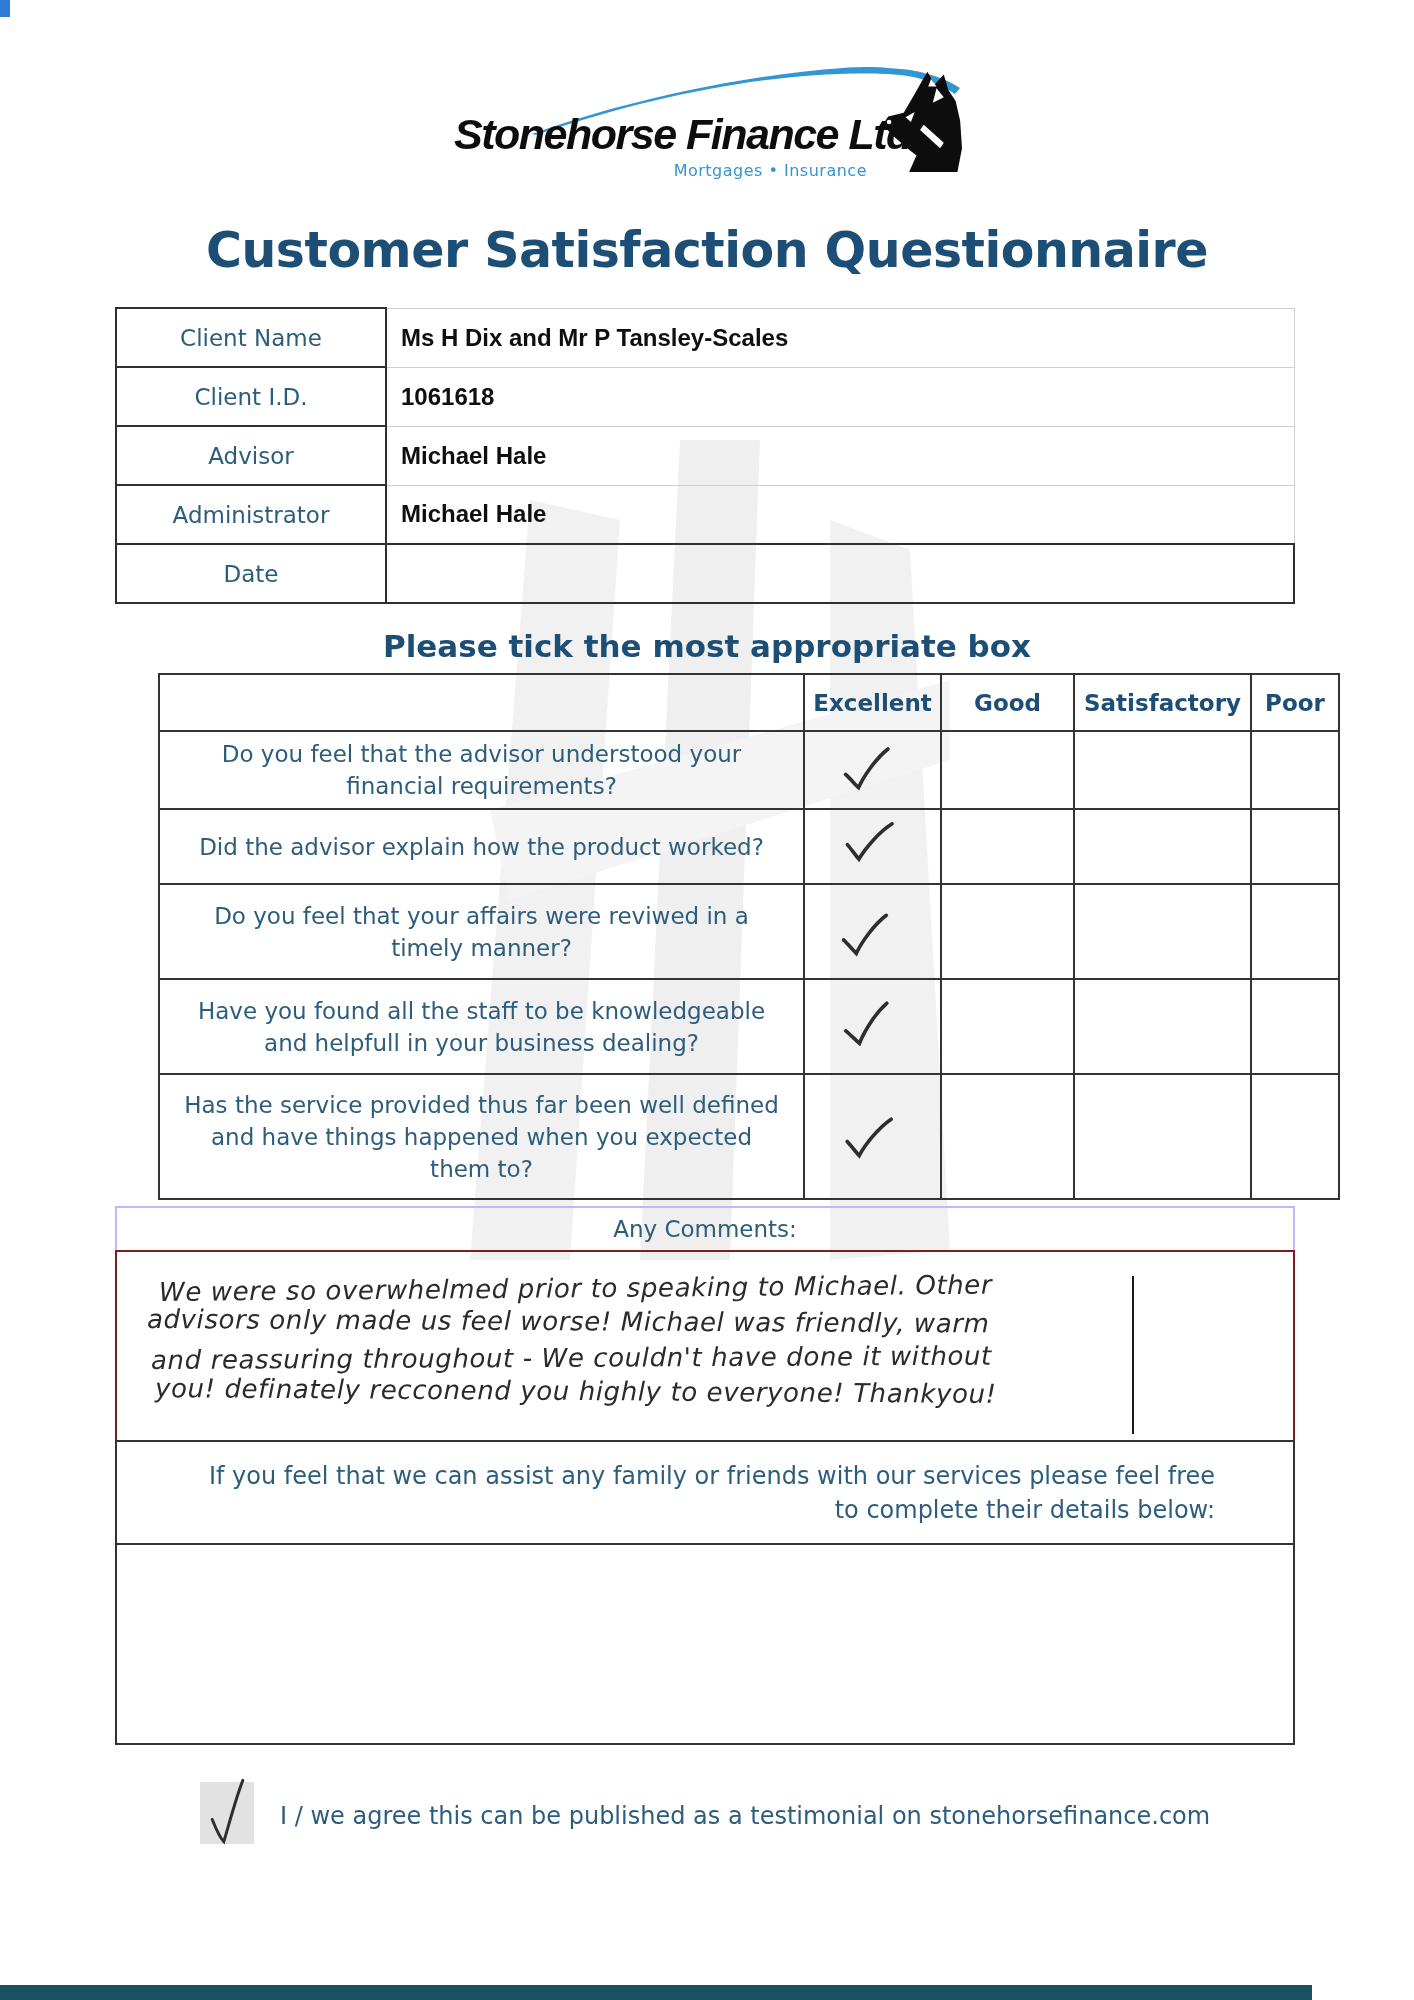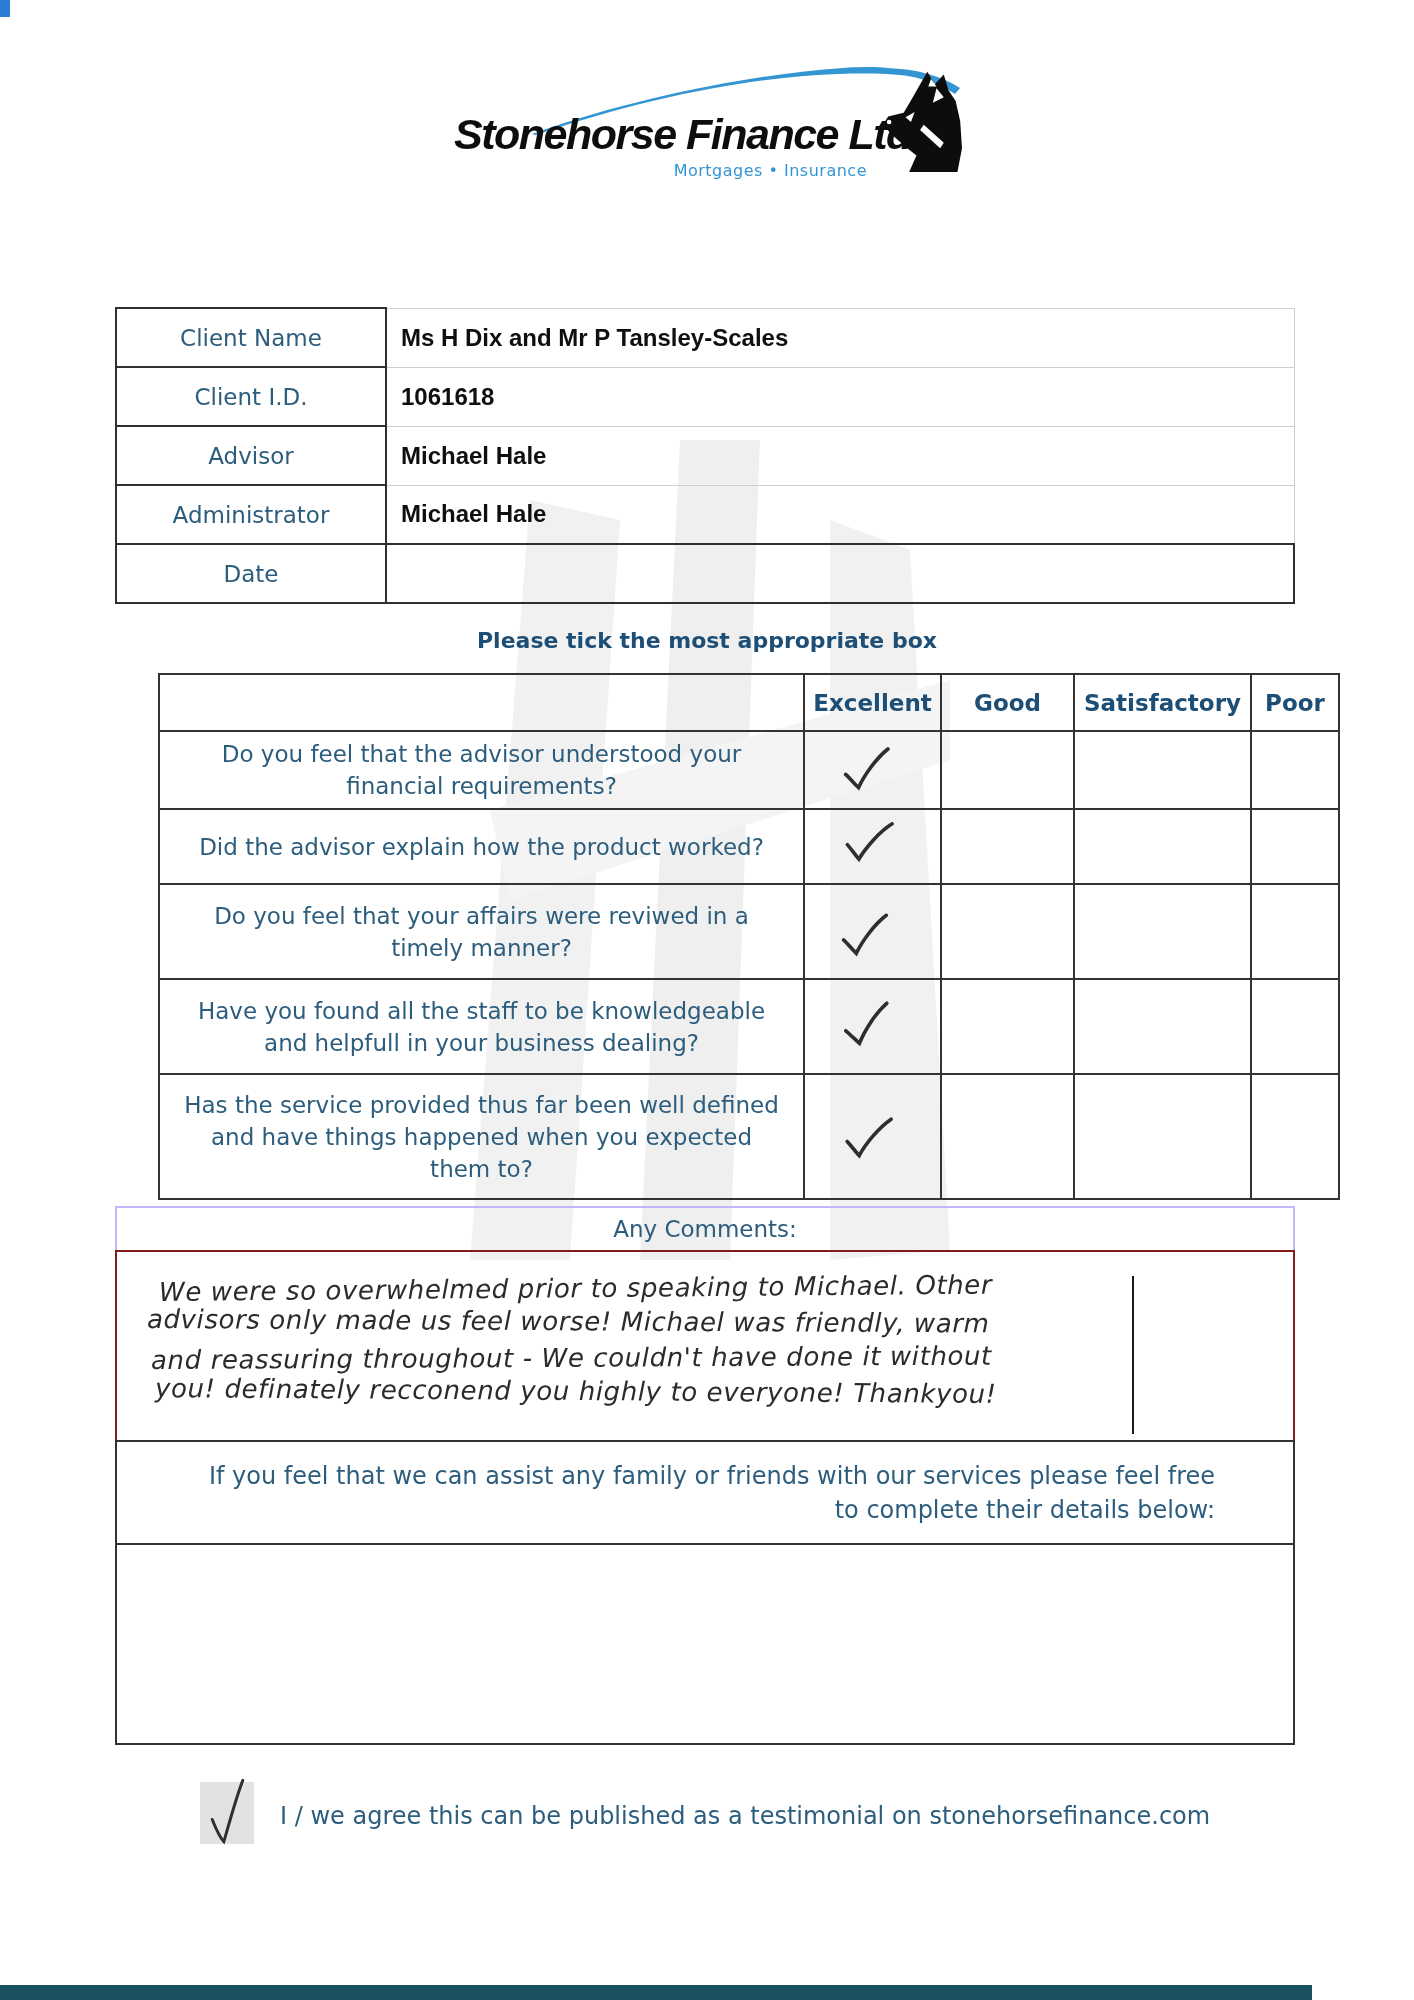--- a/index.html
+++ b/index.html
@@ -47,21 +47,21 @@
   }
   .client-table td {
     border:1px solid #cfcfcf; padding-left:14px; text-align:left;
     font-family:"Liberation Sans", sans-serif; font-weight:bold; font-size:24px; color:#0f0f0f;
   }
   .client-table tr.dark-row td { border:2px solid #2f2f2f; }
 
   
   .tick-instruction {
     position:absolute; top:628px; left:0; width:100%; text-align:center; z-index:1;
-    font-size:22px; font-weight:bold; color:#1d4e76;
+    font-size:31px; font-weight:bold; color:#1d4e76;
   }
 
   
   .rating-table {
     position:absolute; top:673px; left:115px; width:1180px; z-index:1;
     border-collapse:collapse; table-layout:fixed;margin-left:43px;
   }
   .rating-table th, .rating-table td { border:2px solid #333333; background:transparent; }
   .rating-table th { font-size:23px; font-weight:bold; color:#1d4e76; text-align:center; }
   .rating-table td.q {
@@ -147,20 +147,21 @@
       <path d="M52 2 L60 16 L70 5 L75 22 L83 34 L88 56 L90 86 L85 112 L32 112 L40 94 L30 86 L14 72 L3 60 L9 51 L26 47 L36 30 L45 14 Z" fill="#0d0d0d"></path>
       <polygon points="28,52 38,46 34,57" fill="#ffffff"></polygon>
       <polygon points="48,60 70,80 66,86 44,66" fill="#ffffff"></polygon>
       <polygon points="62,20 70,30 58,36" fill="#ffffff"></polygon>
       <polygon points="56,10 62,18 53,18" fill="#ffffff"></polygon>
       <circle cx="10" cy="57" r="2.5" fill="#ffffff"></circle>
     </svg>
     <div class="logo-tagline">Mortgages • Insurance</div>
   </header>
 
+  <h1 class="title">Customer Satisfaction Questionnaire</h1>
 
   <table class="client-table">
     <tbody>
         <tr>
       <th>Client Name</th>
       <td>Ms H Dix and Mr P Tansley-Scales</td>
     </tr>
     <tr>
       <th>Client I.D.</th>
       <td>1061618</td>

